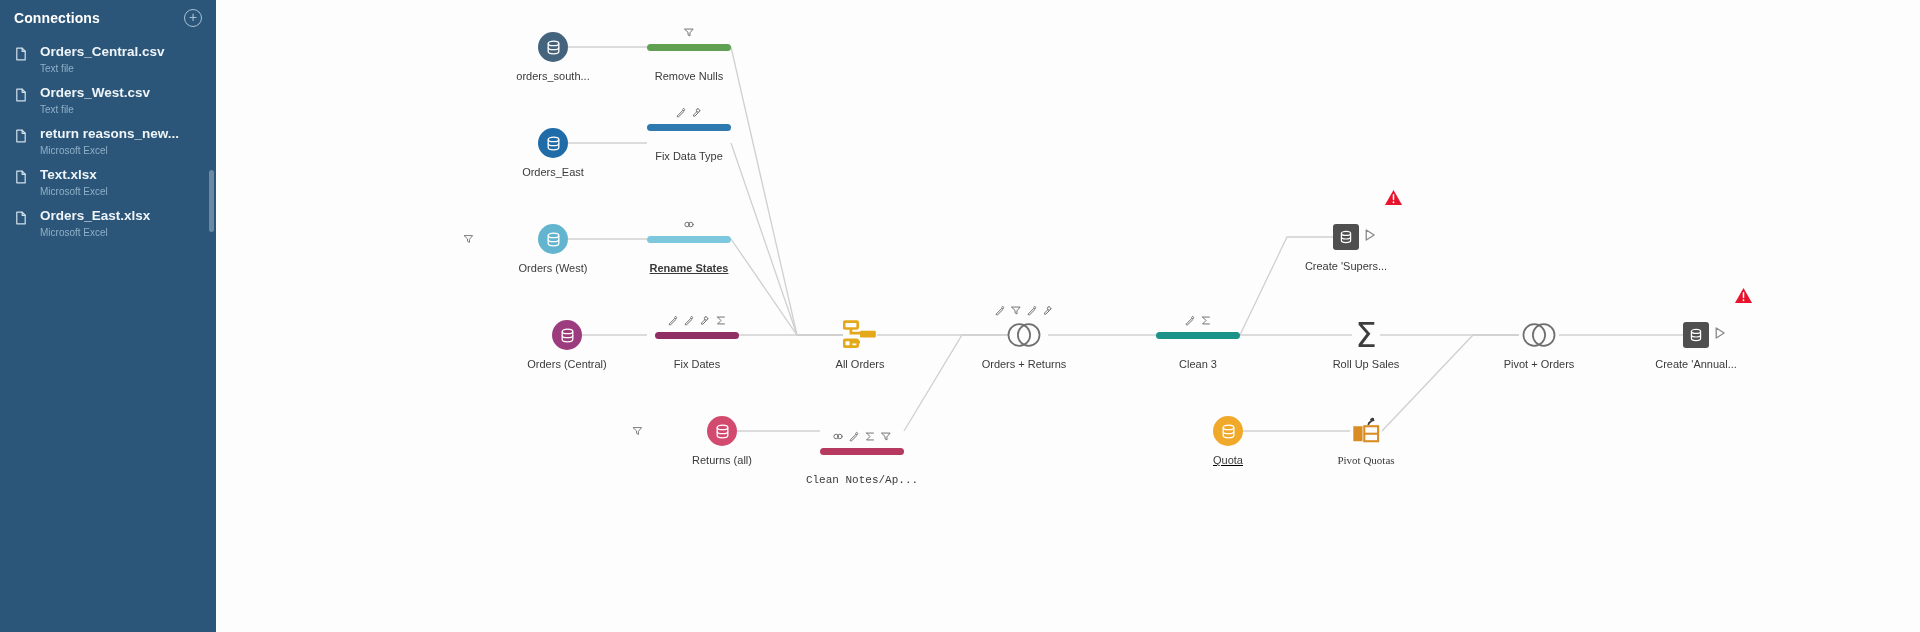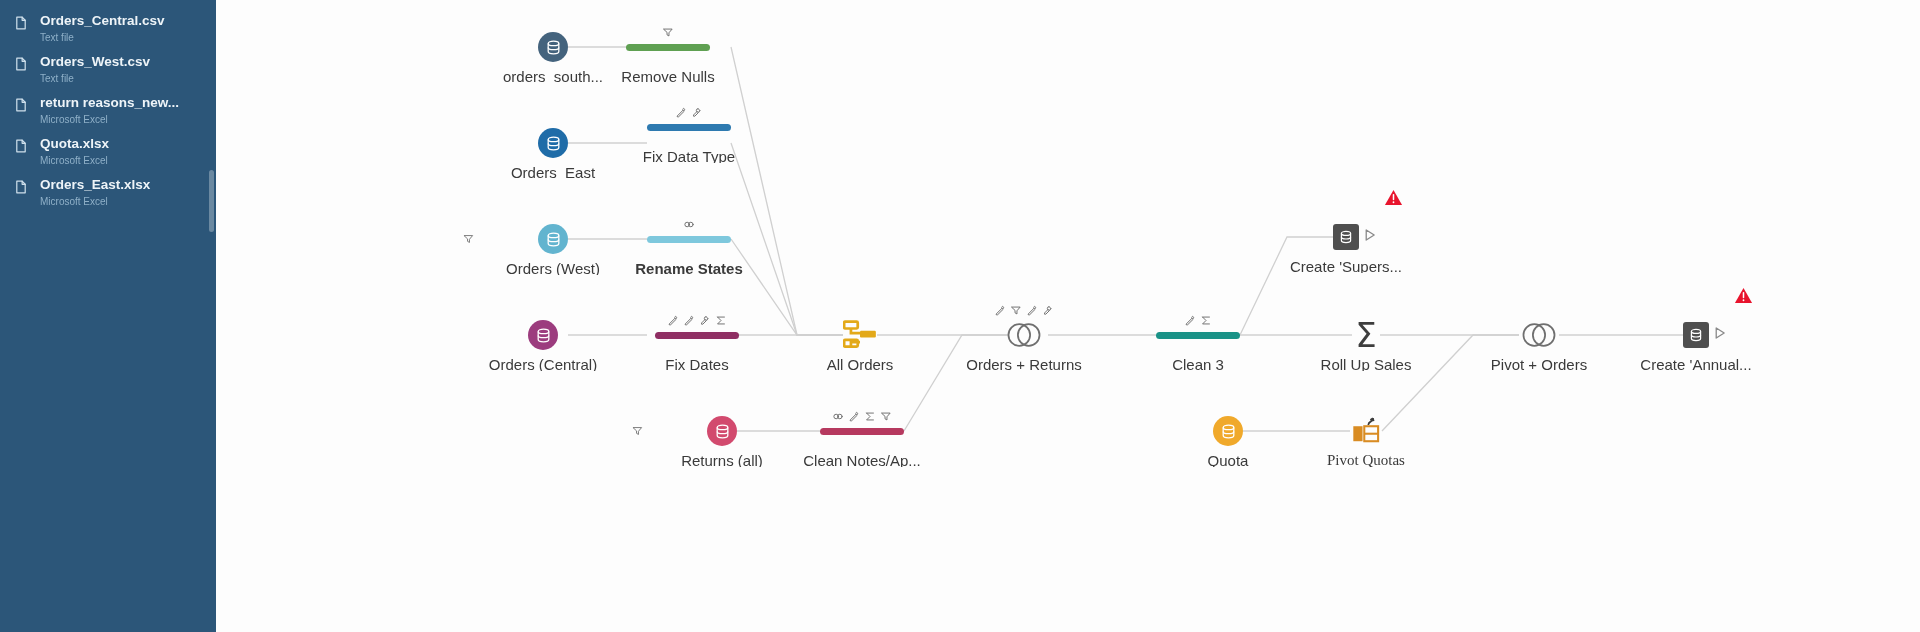--- a/index.html
+++ b/index.html
@@ -73,21 +73,21 @@
     margin-left: -70px;
     text-align: center;
     cursor: pointer;
   }
   .node-body {
     height: 46px;
     display: flex; align-items: center; justify-content: center;
     position: relative;
   }
   .node-label {
-    font-size: 15px; color: #3a3a3a;
+    font-size: 11px; color: #3a3a3a;
     white-space: nowrap; overflow: hidden; text-overflow: ellipsis;
     line-height: 13px; padding: 0 2px;
   }
   .node-label.bold { font-weight: bold; text-decoration: underline; }
 
   
   .circ {
     width: 30px; height: 30px; border-radius: 50%;
     display: inline-flex; align-items: center; justify-content: center;
     position: relative;
@@ -131,20 +131,24 @@
     font-size: 34px; line-height: 34px; color: #3d3d3d;
     font-family: "DejaVu Sans", sans-serif; font-weight: 400;
   }
 </style>
 </head>
 <body>
 
 <div id="app">
 
   <div id="sidebar">
+    <div class="sb-header">
+      <div class="sb-title">Connections</div>
+      <div class="sb-add"><span>+</span></div>
+    </div>
     <div class="sb-list" id="sb-list">
         <div class="sb-item">
           <span class="doc-icon"><svg viewBox="0 0 16 16" xmlns="http://www.w3.org/2000/svg" fill="none" stroke="#cfe0ec" stroke-width="1.4" stroke-linecap="round" stroke-linejoin="round">
               <path d="M3.2 1.4h6.1l3.5 3.5v9.7H3.2z"></path>
               <path d="M9.3 1.4v3.5h3.5"></path>
             </svg></span>
           <div class="sb-texts">
             <div class="sb-name">Orders_Central.csv</div>
             <div class="sb-sub">Text file</div>
           </div>
@@ -168,21 +172,21 @@
             <div class="sb-name">return reasons_new...</div>
             <div class="sb-sub">Microsoft Excel</div>
           </div>
         </div>
         <div class="sb-item">
           <span class="doc-icon"><svg viewBox="0 0 16 16" xmlns="http://www.w3.org/2000/svg" fill="none" stroke="#cfe0ec" stroke-width="1.4" stroke-linecap="round" stroke-linejoin="round">
               <path d="M3.2 1.4h6.1l3.5 3.5v9.7H3.2z"></path>
               <path d="M9.3 1.4v3.5h3.5"></path>
             </svg></span>
           <div class="sb-texts">
-            <div class="sb-name">Quota.xlsx</div>
+            <div class="sb-name">Text.xlsx</div>
             <div class="sb-sub">Microsoft Excel</div>
           </div>
         </div>
         <div class="sb-item">
           <span class="doc-icon"><svg viewBox="0 0 16 16" xmlns="http://www.w3.org/2000/svg" fill="none" stroke="#cfe0ec" stroke-width="1.4" stroke-linecap="round" stroke-linejoin="round">
               <path d="M3.2 1.4h6.1l3.5 3.5v9.7H3.2z"></path>
               <path d="M9.3 1.4v3.5h3.5"></path>
             </svg></span>
           <div class="sb-texts">
             <div class="sb-name">Orders_East.xlsx</div>
@@ -220,21 +224,21 @@
             <span class="circ" style="background:#44637d">
               <svg viewBox="0 0 16 16" xmlns="http://www.w3.org/2000/svg">
                 <ellipse cx="8" cy="4.2" rx="5" ry="2.1" fill="none" stroke="#ffffff" stroke-width="1.2"></ellipse>
                 <path d="M3 4.2v7.6c0 1.16 2.24 2.1 5 2.1s5-.94 5-2.1V4.2" fill="none" stroke="#ffffff" stroke-width="1.2"></path>
                 <path d="M3 8c0 1.16 2.24 2.1 5 2.1s5-.94 5-2.1" fill="none" stroke="#ffffff" stroke-width="1.2"></path>
               </svg>
             </span>
           </div>
           <div class="node-label">orders_south...</div>
         </div>
-        <div class="node" style="left: 452px; top: 24px;">
+        <div class="node" style="left: 473px; top: 24px;">
           <div class="node-body">
             <span class="bar" style="background:#5fa052">
               <span class="bar-icons">
                 <span>
                   <svg viewBox="0 0 16 16" xmlns="http://www.w3.org/2000/svg" fill="none" stroke="#6e6e6e" stroke-width="1.4" stroke-linecap="round" stroke-linejoin="round">
                     <path d="M2 3h12l-4.6 5.4V13L6.6 11.4V8.4z" fill="none"></path>
                   </svg>
                 </span>
               </span>
             </span>
@@ -300,21 +304,21 @@
                   <svg viewBox="0 0 16 16" xmlns="http://www.w3.org/2000/svg" fill="none" stroke="#6e6e6e" stroke-width="1.4" stroke-linecap="round" stroke-linejoin="round">
                     <circle cx="5.3" cy="8" r="3.3"></circle>
                     <circle cx="10.7" cy="8" r="3.3"></circle>
                   </svg>
                 </span>
               </span>
             </span>
           </div>
           <div class="node-label bold">Rename States</div>
         </div>
-        <div class="node" style="left: 327px; top: 312px;">
+        <div class="node" style="left: 351px; top: 312px;">
           <div class="node-body">
             <span class="circ" style="background:#9c3c7e">
               <svg viewBox="0 0 16 16" xmlns="http://www.w3.org/2000/svg">
                 <ellipse cx="8" cy="4.2" rx="5" ry="2.1" fill="none" stroke="#ffffff" stroke-width="1.2"></ellipse>
                 <path d="M3 4.2v7.6c0 1.16 2.24 2.1 5 2.1s5-.94 5-2.1V4.2" fill="none" stroke="#ffffff" stroke-width="1.2"></path>
                 <path d="M3 8c0 1.16 2.24 2.1 5 2.1s5-.94 5-2.1" fill="none" stroke="#ffffff" stroke-width="1.2"></path>
               </svg>
             </span>
           </div>
           <div class="node-label">Orders (Central)</div>
@@ -375,21 +379,21 @@
             <span class="circ" style="background:#d24a6e">
               <svg viewBox="0 0 16 16" xmlns="http://www.w3.org/2000/svg">
                 <ellipse cx="8" cy="4.2" rx="5" ry="2.1" fill="none" stroke="#ffffff" stroke-width="1.2"></ellipse>
                 <path d="M3 4.2v7.6c0 1.16 2.24 2.1 5 2.1s5-.94 5-2.1V4.2" fill="none" stroke="#ffffff" stroke-width="1.2"></path>
                 <path d="M3 8c0 1.16 2.24 2.1 5 2.1s5-.94 5-2.1" fill="none" stroke="#ffffff" stroke-width="1.2"></path>
               </svg>
             </span>
           </div>
           <div class="node-label">Returns (all)</div>
         </div>
-        <div class="node" style="left: 646px; top: 408px;">
+        <div class="node" style="left: 646px; top: 428px; font-family: Liberation Mono, monospace;">
           <div class="node-body">
             <span class="bar" style="background:#b6395f">
               <span class="bar-icons">
                 <span>
                   <svg viewBox="0 0 16 16" xmlns="http://www.w3.org/2000/svg" fill="none" stroke="#6e6e6e" stroke-width="1.4" stroke-linecap="round" stroke-linejoin="round">
                     <circle cx="5.3" cy="8" r="3.3"></circle>
                     <circle cx="10.7" cy="8" r="3.3"></circle>
                   </svg>
                 </span>
                 <span>

